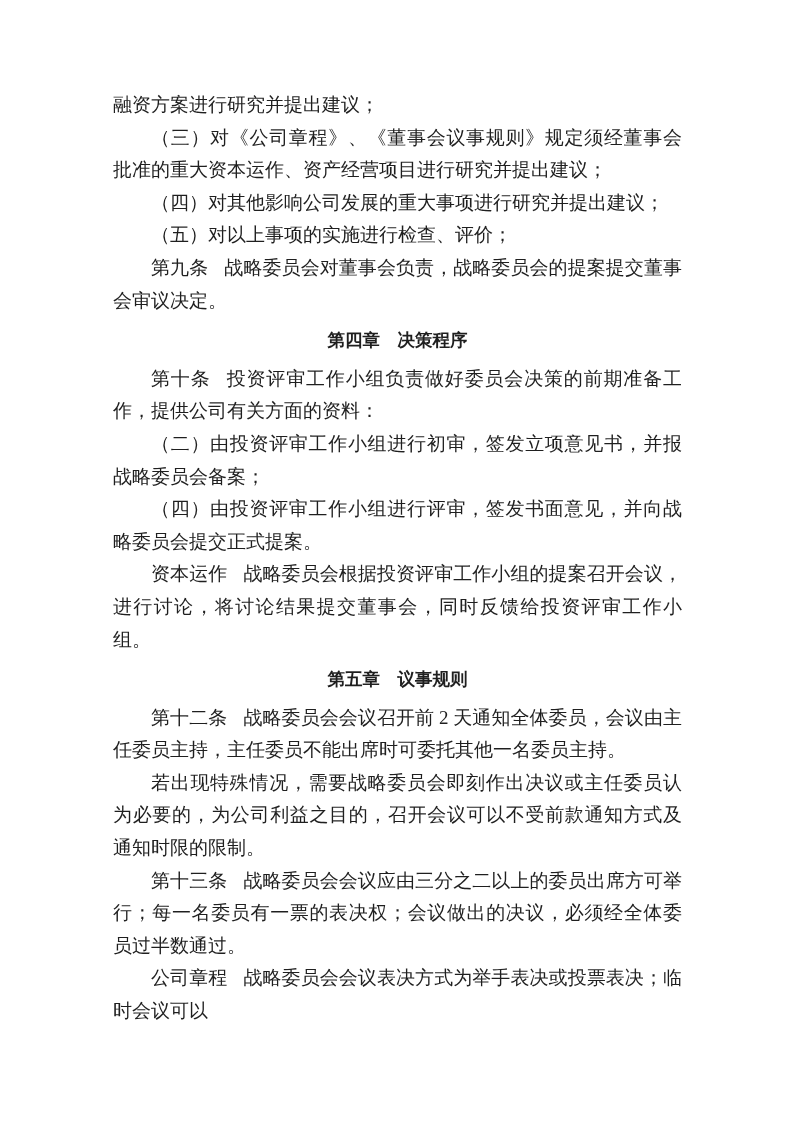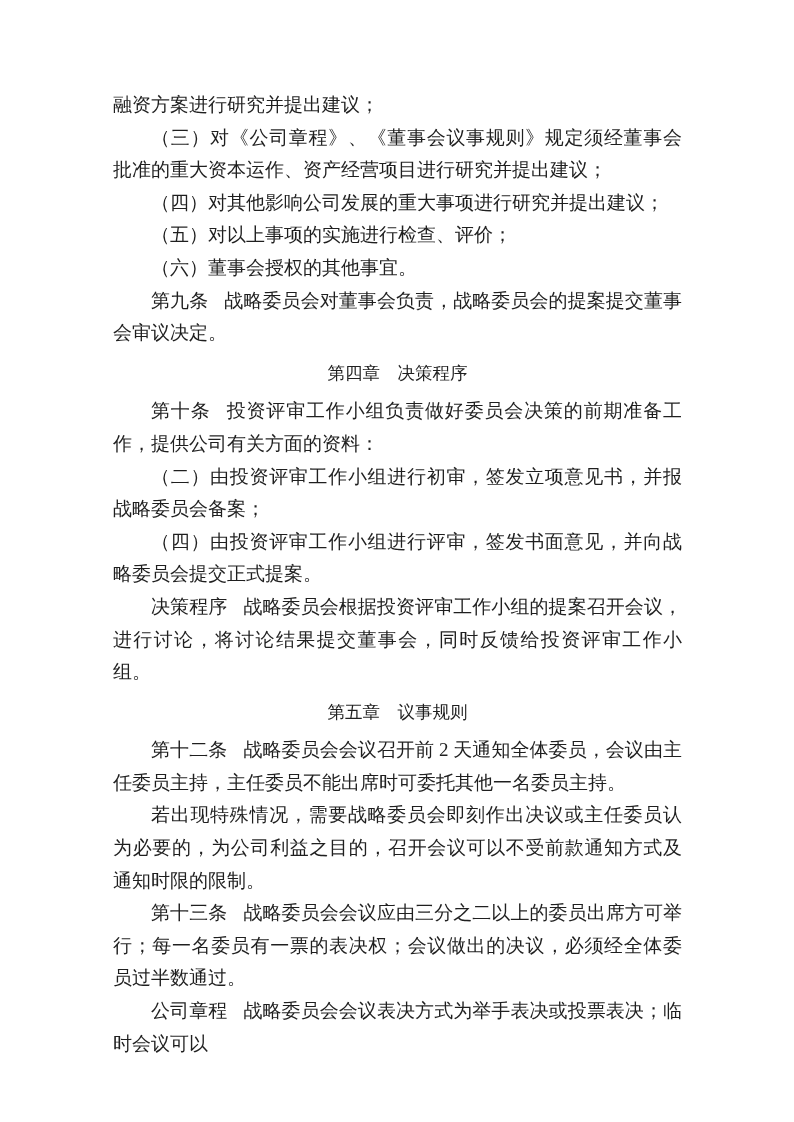--- a/index.html
+++ b/index.html
@@ -29,59 +29,58 @@
   }
   .para.continuation {
     text-indent: 0;
   }
   .article-prefix {
     font-weight: normal;
     margin-right: 0.85em;
   }
   .chapter-heading {
     font-size: 17.5px;
-    font-weight: normal;
+    font-weight: bold;
     line-height: 32.6px;
     text-align: center;
     margin: 7px 0 6px 0;
   }
 </style>
 </head>
 <body>
 
 <div class="page">
 
   <p class="para continuation">融资方案进行研究并提出建议；</p>
 
   <p class="para">（三）对《公司章程》、《董事会议事规则》规定须经董事会批准的重大资本运作、资产经营项目进行研究并提出建议；</p>
 
   <p class="para">（四）对其他影响公司发展的重大事项进行研究并提出建议；</p>
 
   <p class="para">（五）对以上事项的实施进行检查、评价；</p>
 
-  <p class="para">（六）董事会授权的其他事宜。</p>
 
   <p class="para">
     <span class="article-prefix">第九条</span><span>战略委员会对董事会负责，战略委员会的提案提交董事会审议决定。</span>
   </p>
 
   <div class="chapter-heading">第四章　决策程序</div>
 
   <p class="para">
     <span class="article-prefix">第十条</span><span>投资评审工作小组负责做好委员会决策的前期准备工作，提供公司有关方面的资料：</span>
   </p>
 
 
   <p class="para">（二）由投资评审工作小组进行初审，签发立项意见书，并报战略委员会备案；</p>
 
 
   <p class="para">（四）由投资评审工作小组进行评审，签发书面意见，并向战略委员会提交正式提案。</p>
 
   <p class="para">
-    <span class="article-prefix">决策程序</span><span>战略委员会根据投资评审工作小组的提案召开会议，进行讨论，将讨论结果提交董事会，同时反馈给投资评审工作小组。</span>
+    <span class="article-prefix">资本运作</span><span>战略委员会根据投资评审工作小组的提案召开会议，进行讨论，将讨论结果提交董事会，同时反馈给投资评审工作小组。</span>
   </p>
 
   <div class="chapter-heading">第五章　议事规则</div>
 
   <p class="para">
     <span class="article-prefix">第十二条</span><span>战略委员会会议召开前 2 天通知全体委员，会议由主任委员主持，主任委员不能出席时可委托其他一名委员主持。</span>
   </p>
 
   <p class="para">若出现特殊情况，需要战略委员会即刻作出决议或主任委员认为必要的，为公司利益之目的，召开会议可以不受前款通知方式及通知时限的限制。</p>
 

